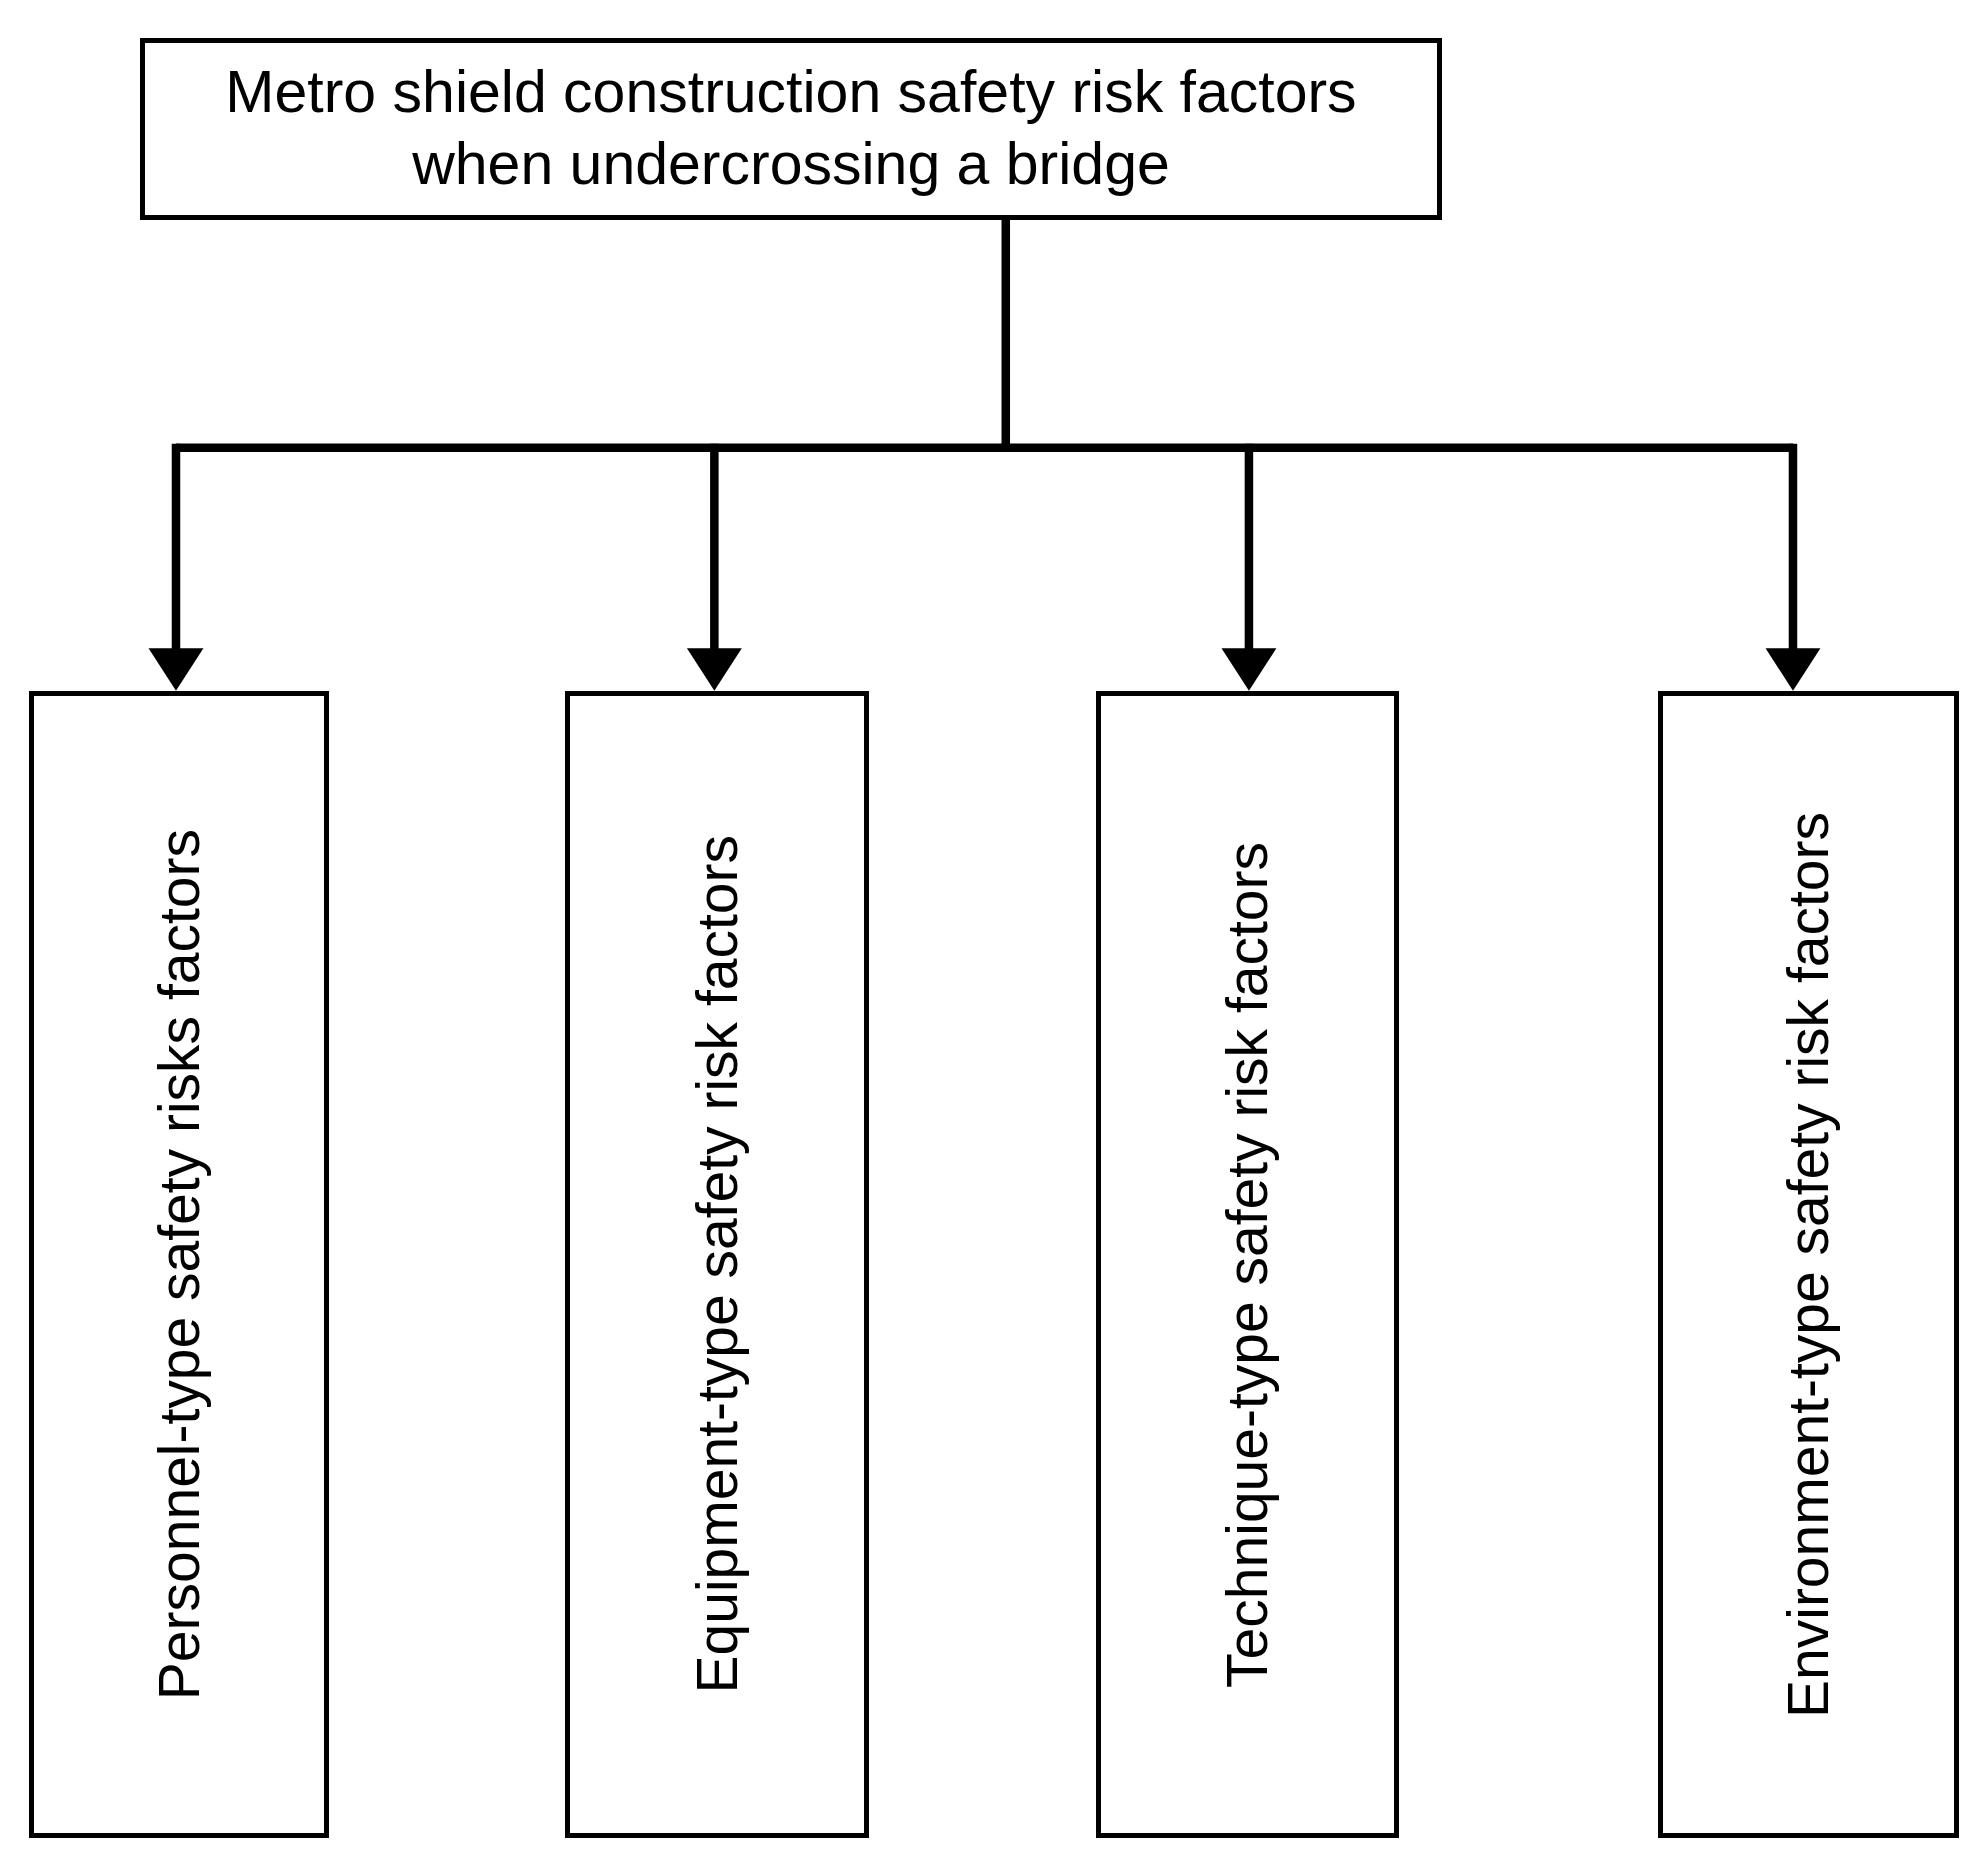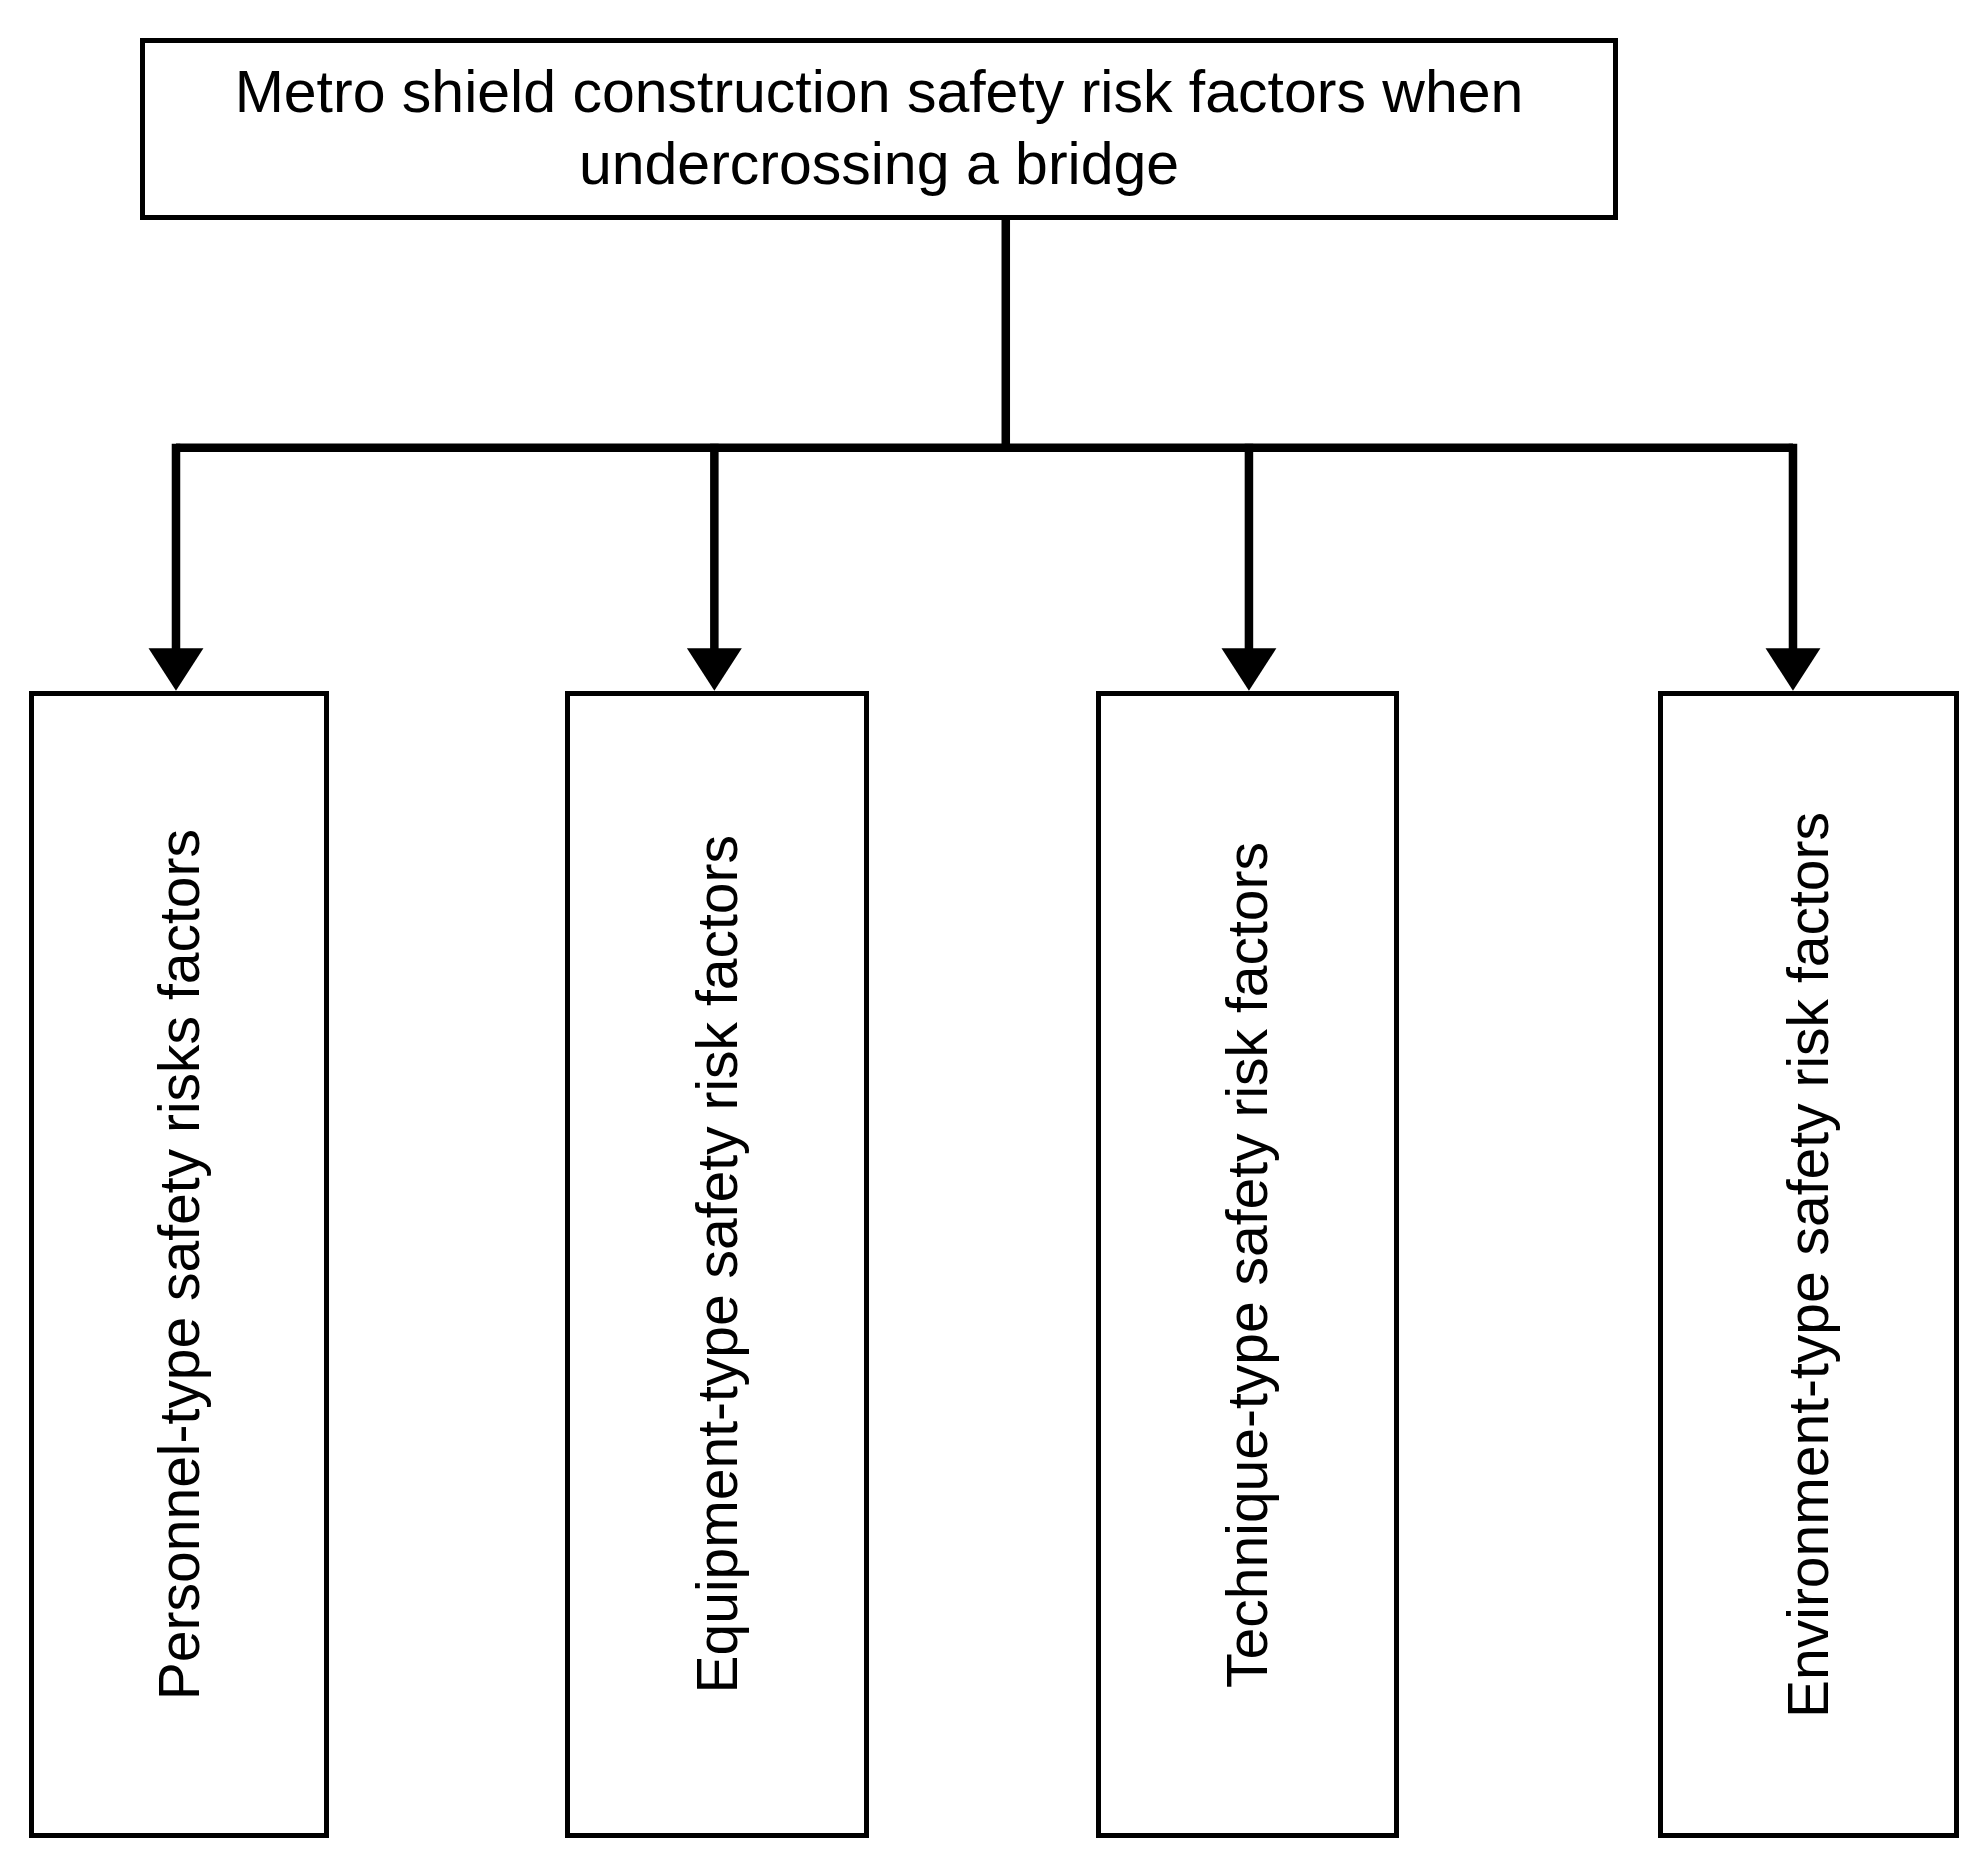--- a/index.html
+++ b/index.html
@@ -14,21 +14,21 @@
     background: #ffffff;
     overflow: hidden;
     font-family: "Liberation Sans", sans-serif;
   }
 
   
   .root-box {
     position: absolute;
     left: 140px;
     top: 38px;
-    width: 1478px;
+    width: 1302px;
     height: 182px;
     box-sizing: border-box;
     border: 5.7px solid #000000;
     background: #ffffff;
     display: flex;
     align-items: center;
     justify-content: center;
   }
   .root-label {
     font-size: 59px;

